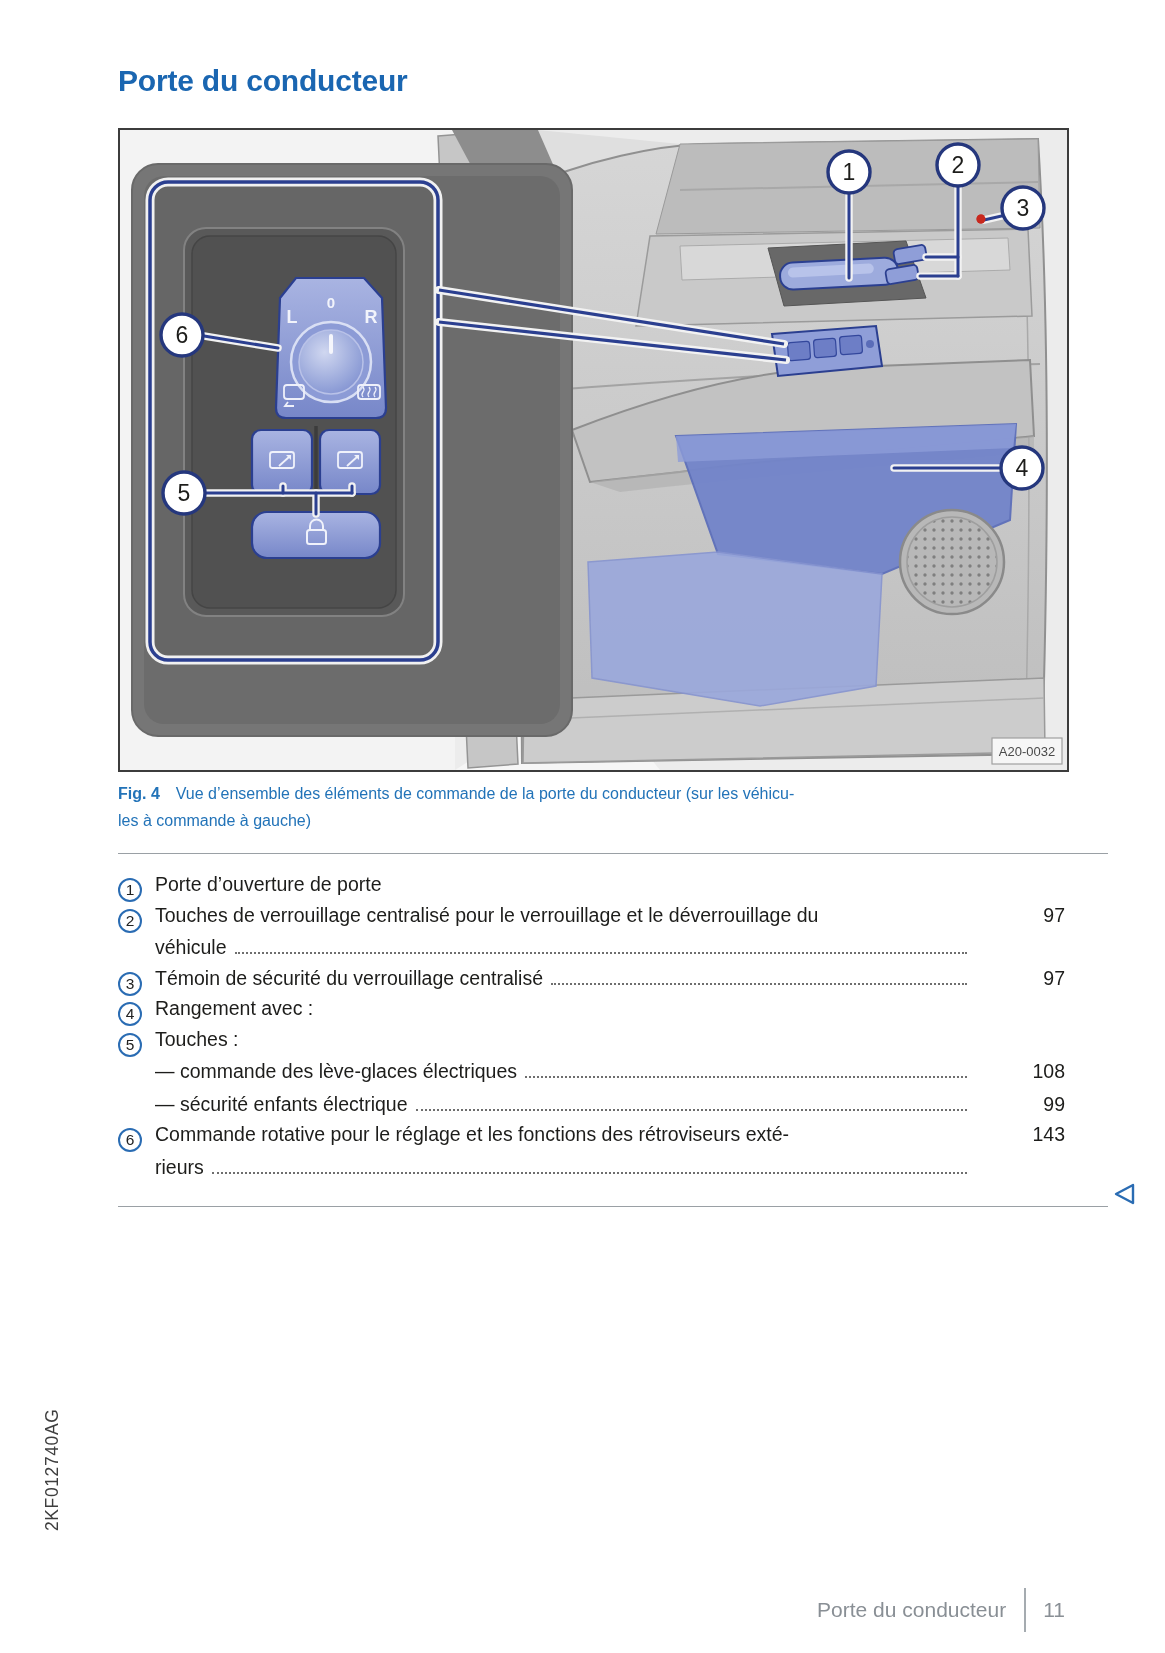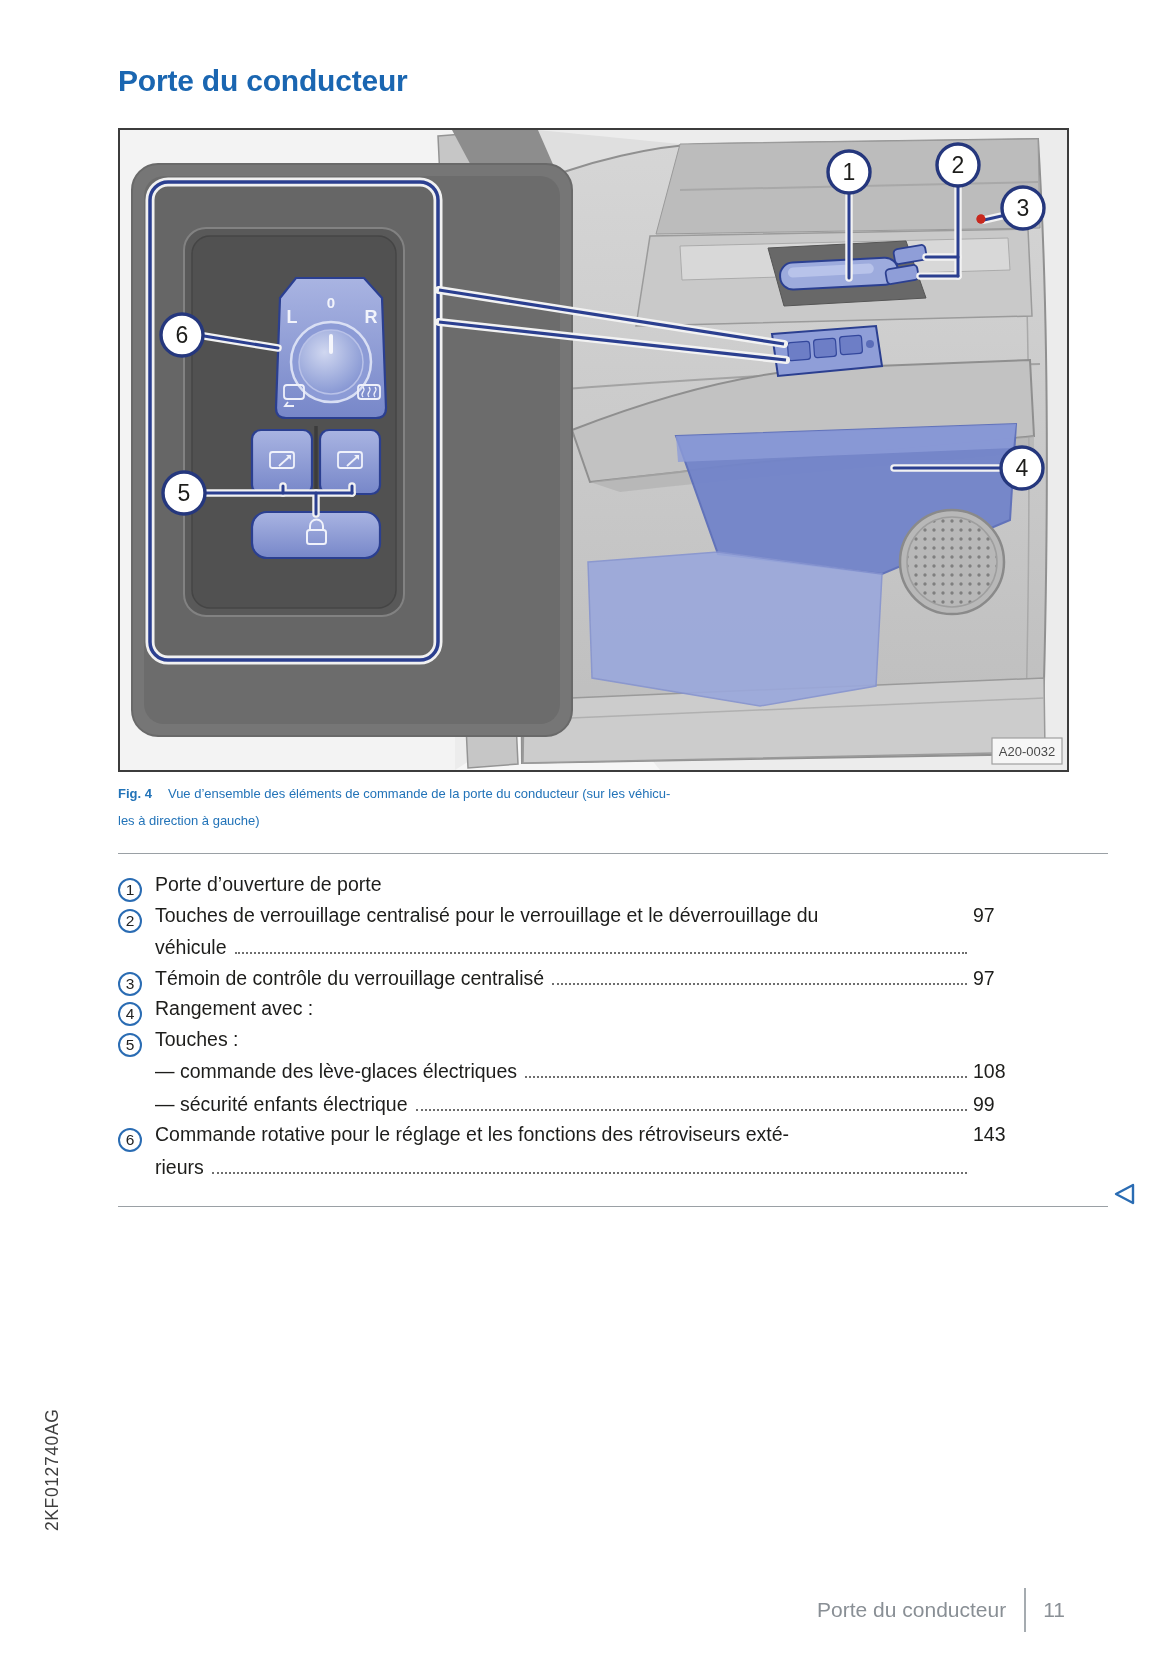--- a/index.html
+++ b/index.html
@@ -13,21 +13,21 @@
     color:#1a66b1; letter-spacing:-0.2px;
   }
   .figure-frame {
     position:absolute; left:118px; top:128px; width:947px; height:640px;
     border:2px solid #3c3c3c; box-sizing:content-box; background:#ececec;
   }
   .figure-frame svg { display:block; width:947px; height:640px; }
   svg text { font-family:"Liberation Sans", sans-serif; }
   .caption {
     position:absolute; left:118px; top:780px; width:960px;
-    font-size:13px; line-height:27px; color:#2273b8;
+    font-size:16px; line-height:27px; color:#2273b8;
   }
   .caption .fig-label { font-weight:bold; margin-right:16px; }
   .rule { position:absolute; left:118px; width:990px; border-top:1.7px solid #9aa0a5; height:0; }
   .rule-top { top:853px; }
   .rule-bottom { top:1206px; }
   .legend { position:absolute; left:118px; top:869px; width:947px; }
   .legend-line {
     display:grid; grid-template-columns:37px 1fr 92px; align-items:baseline;
     font-size:19.5px; line-height:30.5px; color:#1d1d1b;
   }
@@ -35,21 +35,21 @@
   .lg-circle {
     display:inline-flex; width:24px; height:24px; box-sizing:border-box;
     border:2px solid #2a6cb3; border-radius:50%;
     align-items:center; justify-content:center;
     font-size:15.5px; line-height:20px; color:#222;
     position:relative; top:4px;
   }
   .lg-body { display:flex; align-items:baseline; min-width:0; }
   .lg-text { white-space:nowrap; }
   .lg-dots { flex:1 1 auto; min-width:28px; border-bottom:2.2px dotted #6e6e6e; margin:0 6px 5px 8px; }
-  .lg-page { color:#1d1d1b; }
+  .lg-page { text-align:right; color:#1d1d1b; }
   .continuation { position:absolute; left:1112px; top:1182px; width:24px; height:24px; }
   .sidebar-code {
     position:absolute; left:42px; top:1531px;
     transform:rotate(-90deg); transform-origin:0 0;
     font-size:17.5px; letter-spacing:0.6px; color:#3e3e3e; white-space:nowrap;
   }
   .footer {
     position:absolute; left:118px; top:1588px; width:947px;
     display:flex; justify-content:flex-end; align-items:center;
     color:#898f95; font-size:21px;
@@ -269,21 +269,21 @@
 
       <g>
         <rect x="872" y="608" width="70" height="26" fill="#f6f6f6" stroke="#a0a0a0" stroke-width="1.2"></rect>
         <text x="907" y="626" text-anchor="middle" font-size="13" fill="#4a4a4a">A20-0032</text>
       </g>
     </svg>
   </div>
 
   <div class="caption">
     <span class="fig-label">Fig. 4</span><span>Vue d’ensemble des éléments de commande de la porte du conducteur (sur les véhicu-</span><br>
-    <span>les à direction à gauche)</span>
+    <span>les à commande à gauche)</span>
   </div>
 
   <div class="rule rule-top"></div>
 
   <div class="legend">
 
       <div class="legend-line">
         <span class="lg-marker"><span class="lg-circle">1</span></span>
         <span class="lg-body">
           <span class="lg-text">Porte d’ouverture de porte</span>
@@ -306,21 +306,21 @@
         <span class="lg-body">
           <span class="lg-text">véhicule</span>
           <span class="lg-dots"></span>
         </span>
         <span class="lg-page"></span>
       </div>
 
       <div class="legend-line">
         <span class="lg-marker"><span class="lg-circle">3</span></span>
         <span class="lg-body">
-          <span class="lg-text">Témoin de contrôle du verrouillage centralisé</span>
+          <span class="lg-text">Témoin de sécurité du verrouillage centralisé</span>
           <span class="lg-dots"></span>
         </span>
         <span class="lg-page">97</span>
       </div>
 
       <div class="legend-line">
         <span class="lg-marker"><span class="lg-circle">4</span></span>
         <span class="lg-body">
           <span class="lg-text">Rangement avec :</span>
           <span class="lg-dots" style="visibility: hidden;"></span>

